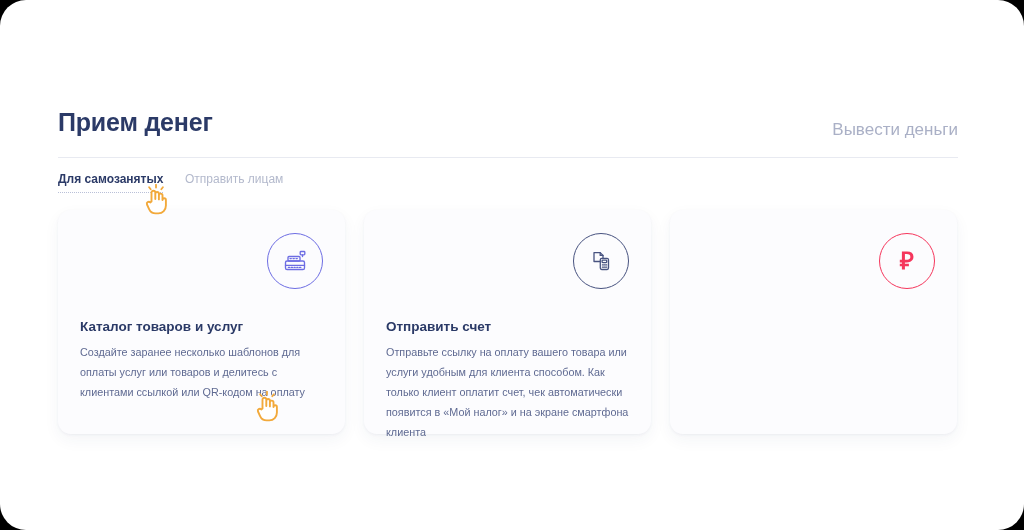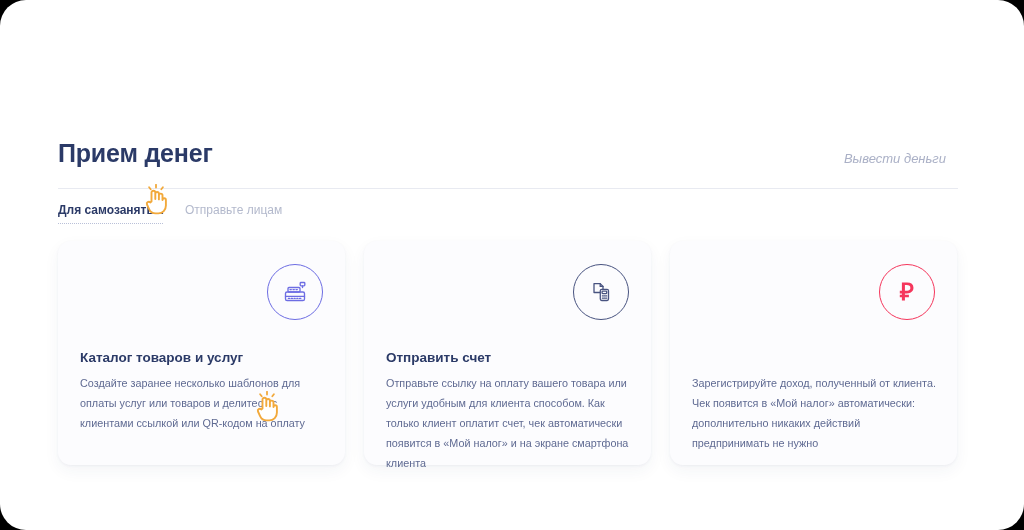--- a/index.html
+++ b/index.html
@@ -22,45 +22,43 @@
     background: #ffffff;
     border-radius: 26px;
     overflow: hidden;
   }
 
   .page {
     position: absolute;
     left: 58px;
     top: 108px;
     width: 900px;
-    margin-top: 31px;
   }
 
   
   .header-row {
     position: relative;
     height: 46px;
   }
   .page-title {
     position: absolute;
     left: 0;
     top: 0;
     font-size: 25px;
     font-weight: bold;
     color: #2b3a67;
     letter-spacing: -0.2px;
   }
   .withdraw-link {
     position: absolute;
-    right: 12px;
+    right: 0;
     top: 12px;
-    font-size: 13px;
+    font-size: 17px;
     color: #aab0c6;
     cursor: pointer;
-    font-style: italic;
   }
   .header-rule {
     position: absolute;
     left: 0;
     top: 49px;
     width: 900px;
     height: 1px;
     background: #e8eaf1;
   }
 
@@ -185,21 +183,21 @@
       <div class="withdraw-link">Вывести деньги</div>
     </div>
     <div class="header-rule"></div>
 
     <div class="tabs">
       <div class="tab active">
         <span>Для самозанятых</span>
         <span class="tab-underline"></span>
       </div>
       <div class="tab inactive">
-        <span>Отправьте лицам</span>
+        <span>Отправить лицам</span>
       </div>
     </div>
 
     <div class="cards">
 
       <div class="card card-1">
         <div class="card-icon icon-navy">
           <svg width="26" height="26" viewBox="0 0 26 26" fill="none" stroke="currentColor" stroke-width="1.3" stroke-linecap="round" stroke-linejoin="round">
             <path d="M6 4.6 h6.2 l2.8 2.8 v6.1 H6 Z"></path>
             <path d="M12.2 4.6 v2.8 h2.8"></path>
@@ -226,21 +224,20 @@
           </svg>
         </div>
         <div class="card-title">Каталог товаров и услуг</div>
         <div class="card-desc">Создайте заранее несколько шаблонов для оплаты услуг или товаров и делитесь с клиентами ссылкой или QR-кодом на оплату</div>
       </div>
 
       <div class="card card-2">
         <div class="card-icon icon-red">
           <span class="ruble-glyph">₽</span>
         </div>
-        <div class="card-desc">Зарегистрируйте доход, полученный от клиента. Чек появится в «Мой налог» автоматически: дополнительно никаких действий предпринимать не нужно</div>
       </div>
 
     </div>
   </div>
 
   <div class="hand-cursor hand-tab">
     <svg width="30" height="32" viewBox="0 0 30 32">
       <g stroke="#f2a93b" stroke-width="1.8" stroke-linecap="round">
         <path d="M15 3.5 V0.8"></path>
         <path d="M20.3 5.2 L21.9 3.2"></path>

